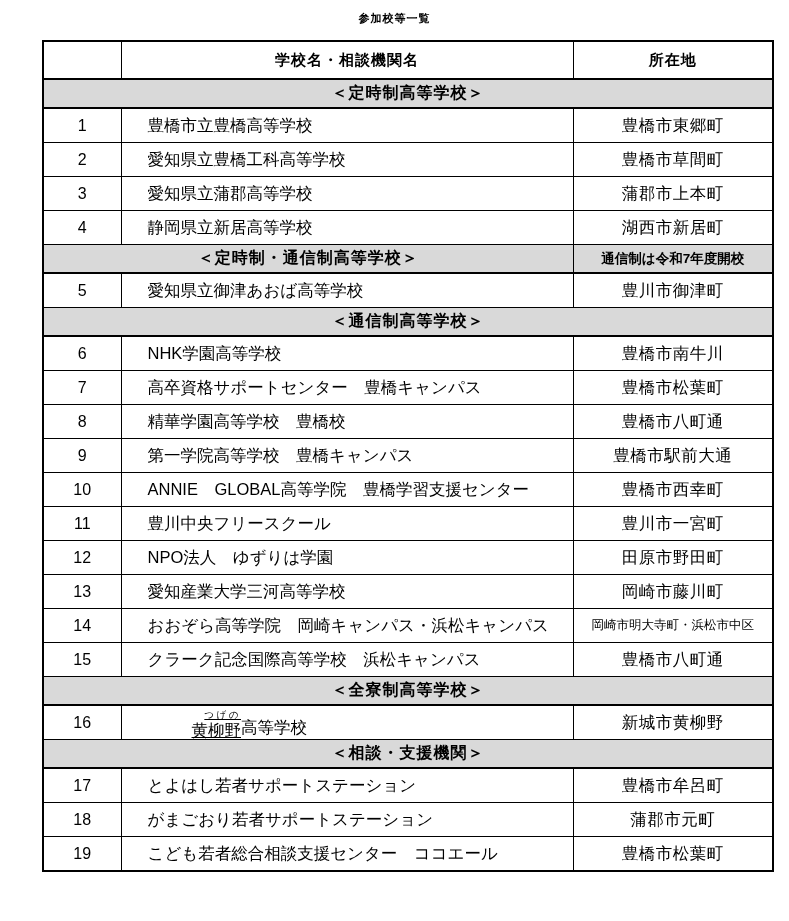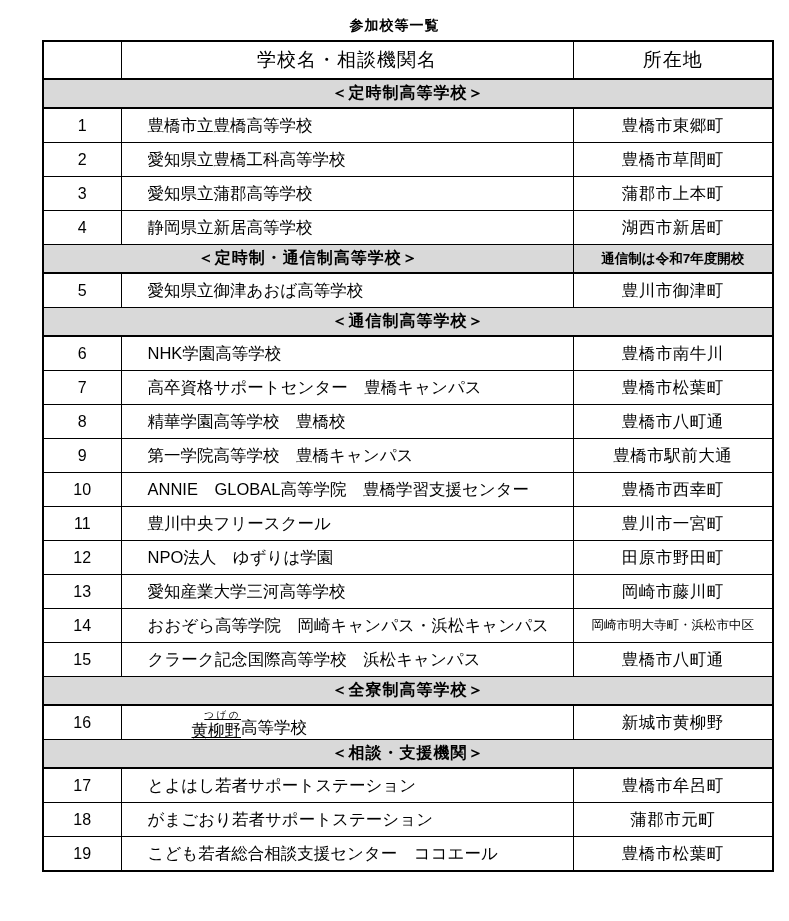--- a/index.html
+++ b/index.html
@@ -15,24 +15,24 @@
     overflow: hidden;
   }
   .page {
     position: relative;
     width: 789px;
     height: 921px;
     box-sizing: border-box;
   }
   .doc-title {
     text-align: center;
-    font-size: 14px;
+    font-size: 11px;
     font-weight: bold;
     letter-spacing: 1px;
-    padding-top: 14px;
+    padding-top: 7px;
     padding-bottom: 0px;
     line-height: 22px;
   }
   .table-wrap {
     position: absolute;
     left: 42px;
     top: 40px;
     width: 730px;
   }
   table.listing {
@@ -50,22 +50,22 @@
     padding: 0 6px;
     vertical-align: middle;
     font-weight: normal;
   }
 
   
   tr.head-row th {
     border-top: 2px solid #000;
     border-bottom: 2px solid #000;
     height: 36px;
-    font-size: 19px;
-    font-weight: normal;
+    font-size: 15px;
+    font-weight: bold;
     text-align: center;
     letter-spacing: 1px;
   }
   tr.head-row th.th-no { border-left: 2px solid #000; }
   tr.head-row th.th-place { border-right: 2px solid #000; margin-left: 36px; }
 
   tr.section-row td {
     background: #d9d9d9;
     height: 27px;
     font-size: 16px;

